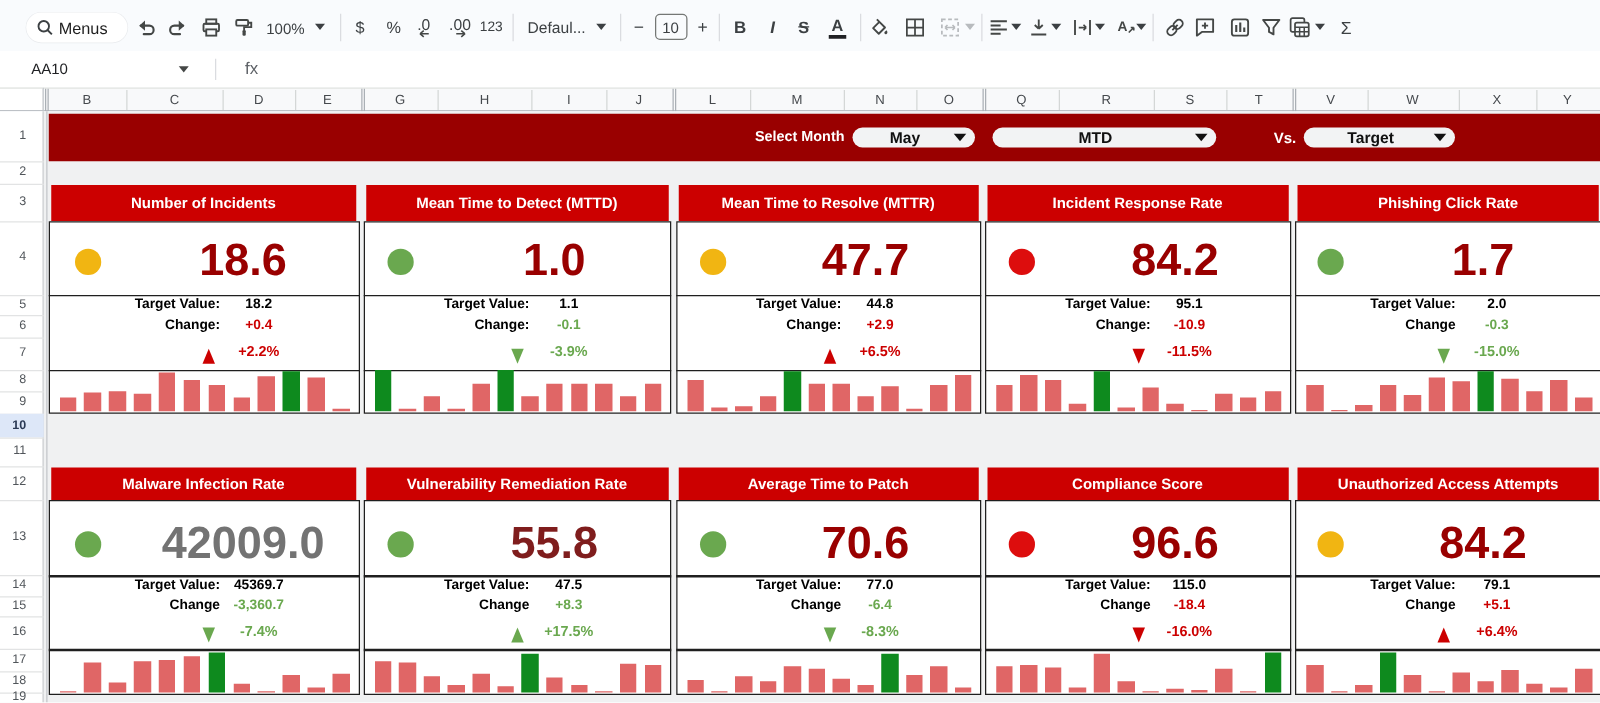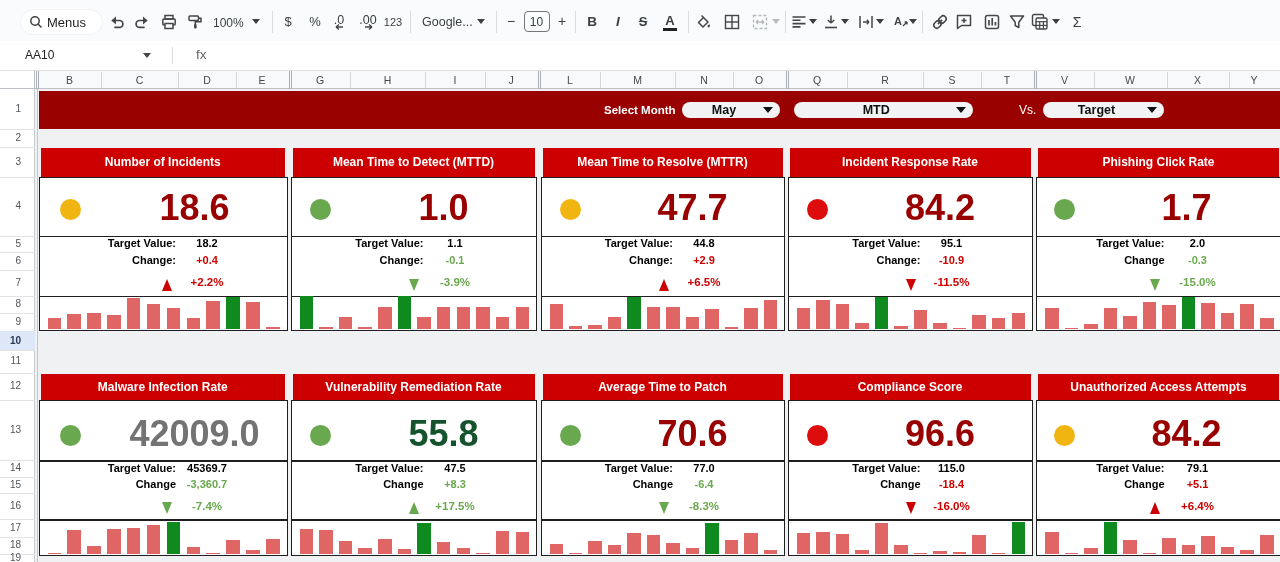--- a/index.html
+++ b/index.html
@@ -48,21 +48,21 @@
 <div class="txt ctr" style="left:330px;top:13px;width:18px;font-size:12.5px;color:#3c4043">.0</div>
 <svg class="abs" style="left:334px;top:24px" width="10" height="7" viewBox="0 0 10 7">
       <path d="M9 3 H2 M2 3 L5 0.5 M2 3 L5 5.5" stroke="#444746" stroke-width="1.3" fill="none"></path>
     </svg>
 <div class="txt ctr" style="left:357px;top:13px;width:22px;font-size:12.5px;color:#3c4043">.00</div>
 <svg class="abs" style="left:364px;top:24px" width="10" height="7" viewBox="0 0 10 7">
       <path d="M1 3 H8 M8 3 L5 0.5 M8 3 L5 5.5" stroke="#444746" stroke-width="1.3" fill="none"></path>
     </svg>
 <div class="txt ctr" style="left:381px;top:16px;width:24px;font-size:11px;color:#3c4043">123</div>
 <div class="sep" style="left:410px;top:11px;height:22px;background:#dadce0"></div>
-<div class="txt" style="left:422px;top:15px;font-size:12.5px;color:#3c4043">Google...</div>
+<div class="txt" style="left:422px;top:15px;font-size:12.5px;color:#3c4043">Defaul...</div>
 <div class="caret" style="left:477px;top:19px"></div>
 <div class="sep" style="left:496px;top:11px;height:22px;background:#dadce0"></div>
 <div class="txt ctr" style="left:503px;top:13px;width:16px;font-size:14px;color:#3c4043">−</div>
 <div class="abs" style="left:523.5px;top:11px;width:26px;height:21px;border:1px solid #747775;border-radius:4px;background:#f9fbfd"></div>
 <div class="txt ctr" style="left:523.5px;top:15px;width:26px;font-size:12px;color:#3c4043">10</div>
 <div class="txt ctr" style="left:554px;top:13px;width:16px;font-size:14px;color:#3c4043">+</div>
 <div class="sep" style="left:575px;top:11px;height:22px;background:#dadce0"></div>
 <div class="txt ctr" style="left:583px;top:14px;width:18px;font-size:13.5px;font-weight:bold;color:#3c4043">B</div>
 <div class="txt ctr" style="left:609px;top:14px;width:18px;font-size:13.5px;font-style:italic;font-weight:bold;color:#3c4043">I</div>
 <div class="txt ctr" style="left:634px;top:14px;width:18px;font-size:13px;font-weight:bold;color:#3c4043;text-decoration:line-through">S</div>
@@ -231,21 +231,21 @@
 <div class="txt rt" style="left:0;top:552.0px;width:21px;font-size:10px;color:#50555a">19</div>
 
 <div class="abs" style="left:38.5px;top:90.5px;width:1241.5px;height:38.5px;background:#990000"></div>
 <div class="txt" style="left:604px;top:103.5px;font-size:11.5px;font-weight:bold;color:#fff">Select Month</div>
 <div class="abs" style="left:682px;top:101.5px;width:98px;height:16px;background:#f2f3f4;border-radius:8px"></div>
 <div class="txt ctr" style="left:682px;top:102.625px;width:84px;font-size:12.5px;font-weight:bold;color:#111">May</div>
 <div class="abs" style="left:763px;top:107px;width:0;height:0;border-left:5px solid transparent;border-right:5px solid transparent;border-top:6px solid #111"></div>
 <div class="abs" style="left:793.5px;top:101.5px;width:179.5px;height:16px;background:#f2f3f4;border-radius:8px"></div>
 <div class="txt ctr" style="left:793.5px;top:102.625px;width:165.5px;font-size:12.5px;font-weight:bold;color:#111">MTD</div>
 <div class="abs" style="left:956px;top:107px;width:0;height:0;border-left:5px solid transparent;border-right:5px solid transparent;border-top:6px solid #111"></div>
-<div class="txt" style="left:1019px;top:103px;font-size:12px;font-weight:normal;color:#fff">Vs.</div>
+<div class="txt" style="left:1019px;top:103px;font-size:12px;font-weight:bold;color:#fff">Vs.</div>
 <div class="abs" style="left:1043px;top:101.5px;width:121px;height:16px;background:#f2f3f4;border-radius:8px"></div>
 <div class="txt ctr" style="left:1043px;top:102.625px;width:107px;font-size:12.5px;font-weight:bold;color:#111">Target</div>
 <div class="abs" style="left:1147px;top:107px;width:0;height:0;border-left:5px solid transparent;border-right:5px solid transparent;border-top:6px solid #111"></div>
 <div class="abs ctr" style="left:40.5px;top:147.5px;width:244.5px;height:29.0px;background:#cc0000"></div>
 <div class="txt ctr" style="left:40.5px;top:155.0px;width:244.5px;font-size:12px;font-weight:bold;color:#fff">Number of Incidents</div>
 <div class="abs" style="left:38.5px;top:176.5px;width:249.0px;height:154.0px;background:#fff;border:1.5px solid #1f1f1f"></div>
 <div class="abs" style="left:38.5px;top:235.5px;width:249.0px;height:1.5px;background:#1f1f1f"></div>
 <div class="abs" style="left:38.5px;top:295.5px;width:249.0px;height:1.5px;background:#1f1f1f"></div>
 <div class="abs" style="left:59.5px;top:198.5px;width:21px;height:21px;border-radius:50%;background:#f1b512"></div>
 <div class="txt ctr" style="left:74.5px;top:187px;width:240px;font-size:36px;font-weight:bold;color:#990000">18.6</div>
@@ -391,21 +391,21 @@
 <div class="abs" style="left:206.4090909090909px;top:552.6px;width:13.5px;height:1.4px;background:#e06666"></div>
 <div class="abs" style="left:226.27272727272728px;top:539.7px;width:13.5px;height:14.3px;background:#e06666"></div>
 <div class="abs" style="left:246.13636363636363px;top:549.7px;width:13.5px;height:4.3px;background:#e06666"></div>
 <div class="abs" style="left:266.0px;top:539.0px;width:13.5px;height:15px;background:#e06666"></div>
 <div class="abs ctr" style="left:292.5px;top:374.0px;width:242.0px;height:26.0px;background:#cc0000"></div>
 <div class="txt ctr" style="left:292.5px;top:380.0px;width:242.0px;font-size:12px;font-weight:bold;color:#fff">Vulnerability Remediation Rate</div>
 <div class="abs" style="left:290.5px;top:400.0px;width:246.5px;height:155.5px;background:#fff;border:1.5px solid #1f1f1f"></div>
 <div class="abs" style="left:290.5px;top:460.0px;width:246.5px;height:1.5px;background:#1f1f1f"></div>
 <div class="abs" style="left:290.5px;top:519.0px;width:246.5px;height:1.5px;background:#1f1f1f"></div>
 <div class="abs" style="left:309.5px;top:425.0px;width:21px;height:21px;border-radius:50%;background:#6aa84f"></div>
-<div class="txt ctr" style="left:323.5px;top:413px;width:240px;font-size:36px;font-weight:bold;color:#14532d">55.8</div>
+<div class="txt ctr" style="left:323.5px;top:413px;width:240px;font-size:36px;font-weight:bold;color:#7f1d1d">55.8</div>
 <div class="txt rt" style="left:293.5px;top:461.5px;width:130px;font-size:11px;font-weight:bold;color:#000">Target Value:</div>
 <div class="txt ctr" style="left:405px;top:461.5px;width:100px;font-size:11px;font-weight:bold;color:#000">47.5</div>
 <div class="txt rt" style="left:293.5px;top:478.0px;width:130px;font-size:11px;font-weight:bold;color:#000">Change</div>
 <div class="txt ctr" style="left:405px;top:478.0px;width:100px;font-size:11px;font-weight:bold;color:#6aa84f">+8.3</div>
 <div class="tri-up" style="left:409.0px;top:502px;border-bottom:12px solid #6aa84f"></div>
 <div class="txt ctr" style="left:405px;top:499.5px;width:100px;font-size:11.5px;font-weight:bold;color:#6aa84f">+17.5%</div>
 <div class="abs" style="left:299.5px;top:529.4px;width:13.5px;height:24.6px;background:#e06666"></div>
 <div class="abs" style="left:319.1363636363636px;top:530.2px;width:13.5px;height:23.8px;background:#e06666"></div>
 <div class="abs" style="left:338.77272727272725px;top:541.4px;width:13.5px;height:12.6px;background:#e06666"></div>
 <div class="abs" style="left:358.4090909090909px;top:547.8px;width:13.5px;height:6.2px;background:#e06666"></div>

